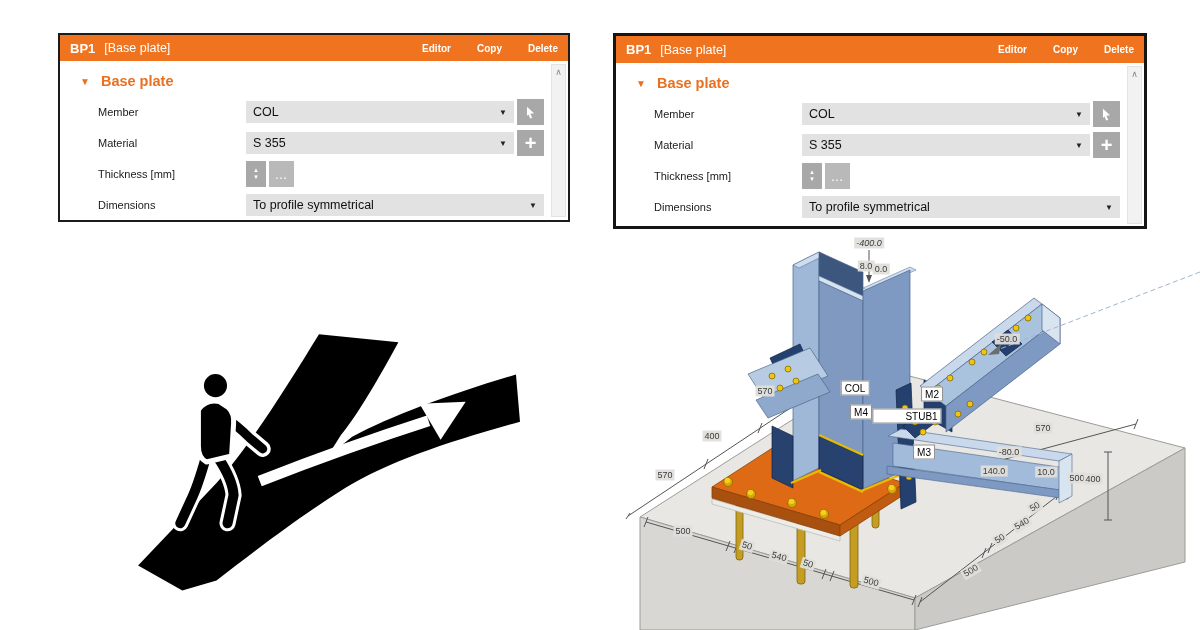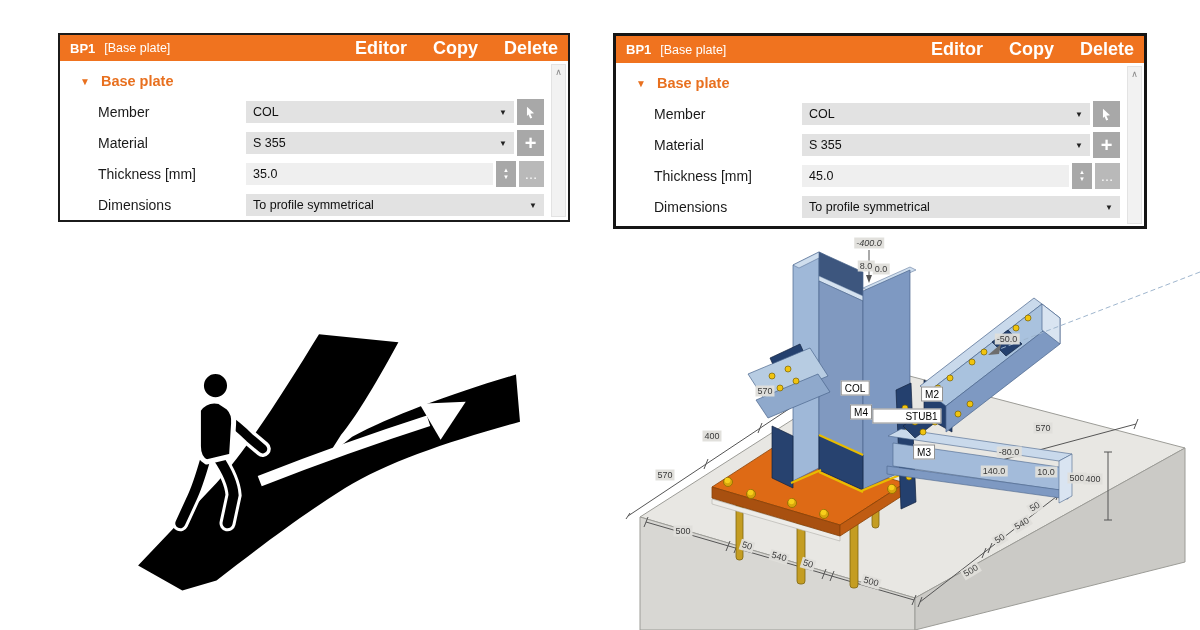--- a/index.html
+++ b/index.html
@@ -6,29 +6,29 @@
   .canvas{position:relative;width:1200px;height:630px;background:#fff;overflow:hidden;
           font-family:"Liberation Sans",sans-serif;}
   
   .panel{position:absolute;background:#fff;box-sizing:border-box;}
   .panel-left{left:58px;top:33px;width:512px;height:189px;border:2px solid #1b1b1b;}
   .panel-right{left:613px;top:33px;width:534px;height:196px;border:3px solid #151515;}
   .panel .hdr{height:26px;background:#F0731F;display:flex;align-items:center;padding:0 10px;color:#fff;}
   .panel-right .hdr{height:27px;}
   .hdr-id{font-weight:bold;font-size:13px;text-align:right;}
   .hdr-type{font-size:12.5px;margin-left:9px;}
-  .hdr-actions{margin-left:auto;display:flex;gap:26px;font-weight:bold;font-size:18px;padding-left:35px;}
+  .hdr-actions{margin-left:auto;display:flex;gap:26px;font-weight:bold;font-size:10px;padding-left:35px;}
   .pbody{position:relative;height:calc(100% - 26px);padding-top:8px;box-sizing:border-box;}
   .scrollstrip{position:absolute;right:2px;top:3px;bottom:3px;width:13px;background:#F2F2F2;
                border:1px solid #E3E3E3;color:#8a8a8a;font-size:9px;text-align:center;line-height:14px;}
   .section-head{display:flex;align-items:center;gap:11px;margin:4px 0 12px 20px;}
   .tri{color:#E8701F;font-size:10px;}
   .section-title{color:#E8701F;font-weight:bold;font-size:14.5px;}
   .row{display:flex;align-items:center;height:22px;margin:0 24px 9px 38px;}
-  .lbl{width:148px;font-size:14px;color:#1a1a1a;flex-shrink:0;}
+  .lbl{width:148px;font-size:11px;color:#1a1a1a;flex-shrink:0;}
   .ctrls{flex:1;display:flex;gap:3px;align-items:center;height:100%;}
   .inp{flex:1;height:100%;background:#E2E2E2;display:flex;align-items:center;
        justify-content:space-between;padding:0 7px;font-size:12.5px;color:#111;}
   .inp.light{background:#EFEFEF;}
   .dd-arrow{font-size:8px;color:#222;margin-left:6px;}
   .btn{width:27px;height:26px;background:#A8A8A8;color:#fff;display:flex;align-items:center;
        justify-content:center;flex-shrink:0;}
   .btn.spin{width:20px;flex-direction:column;font-size:6px;line-height:1.15;}
   .btn.dots{width:25px;background:#B9B9B9;font-size:13px;letter-spacing:1px;}
   .btn svg{width:17px;height:17px;display:block;}
@@ -87,23 +87,20 @@
           <span class="inp">
             <span>S 355</span>
             <span class="dd-arrow">▼</span>
           </span>
           <span class="btn plus">+</span>
         </span>
       </div>
       <div class="row">
         <span class="lbl">Thickness [mm]</span>
         <span class="ctrls">
-          <span class="inp light">
-            <span>35.0</span>
-          </span>
           <span class="btn spin">
             <span>▲</span>
             <span>▼</span>
           </span>
           <span class="btn dots">…</span>
         </span>
       </div>
       <div class="row">
         <span class="lbl">Dimensions</span>
         <span class="ctrls">
@@ -154,23 +151,20 @@
           <span class="inp">
             <span>S 355</span>
             <span class="dd-arrow">▼</span>
           </span>
           <span class="btn plus">+</span>
         </span>
       </div>
       <div class="row">
         <span class="lbl">Thickness [mm]</span>
         <span class="ctrls">
-          <span class="inp light">
-            <span>45.0</span>
-          </span>
           <span class="btn spin">
             <span>▲</span>
             <span>▼</span>
           </span>
           <span class="btn dots">…</span>
         </span>
       </div>
       <div class="row">
         <span class="lbl">Dimensions</span>
         <span class="ctrls">

